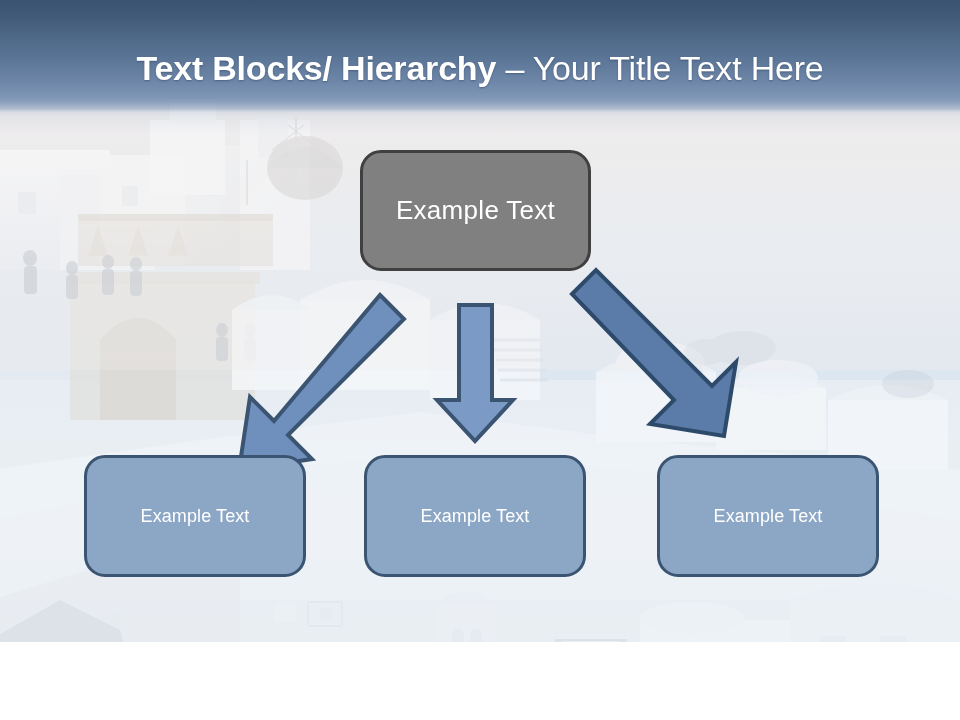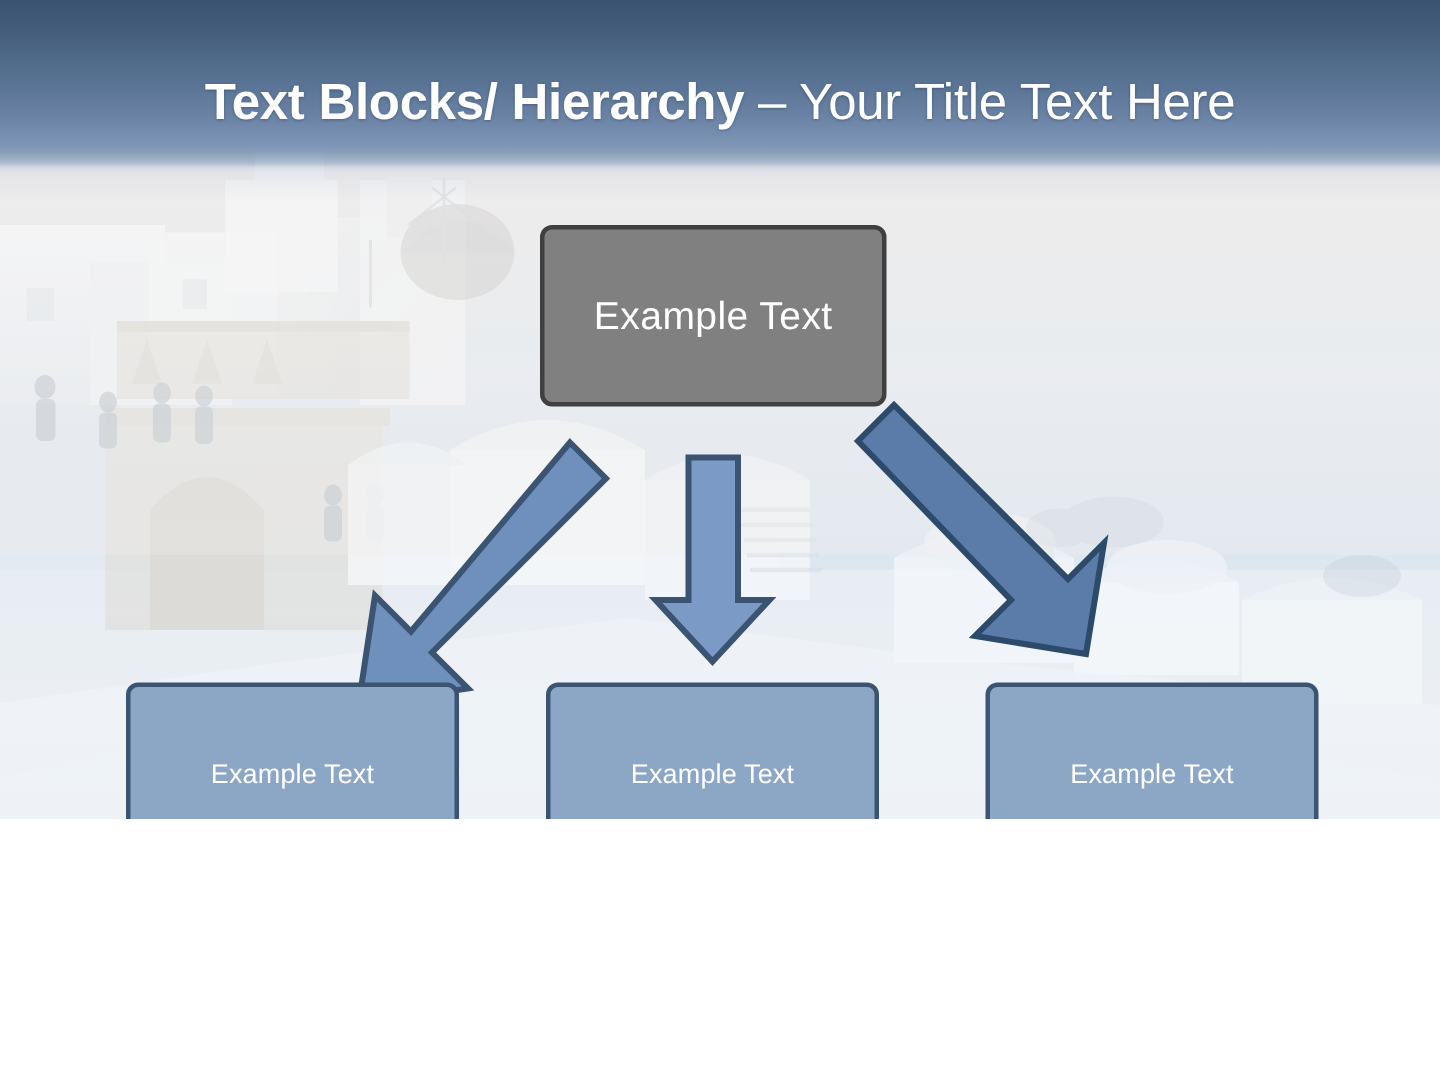--- a/index.html
+++ b/index.html
@@ -7,21 +7,21 @@
     padding: 0;
     background: #ffffff;
   }
   body {
     font-family: "Liberation Sans", sans-serif;
   }
 
   #slide {
     position: relative;
     width: 960px;
-    height: 546px;
+    height: 642px;
     overflow: hidden;
     background: #eef1f5;
   }
 
   
   .bg-photo {
     position: absolute;
     inset: 0;
     overflow: hidden;
   }
@@ -87,21 +87,21 @@
   .slide-title .t-strong { font-weight: 700; }
   .slide-title .t-light  { font-weight: 400; }
 
   
   .node {
     position: absolute;
     display: flex;
     align-items: center;
     justify-content: center;
     box-sizing: border-box;
-    border-radius: 8px;
+    border-radius: 21px;
     text-align: center;
     color: #ffffff;
   }
   .node-root {
     left: 360px;
     top: 150px;
     width: 231px;
     height: 121px;
     background: #808080;
     border: 3px solid #404040;

